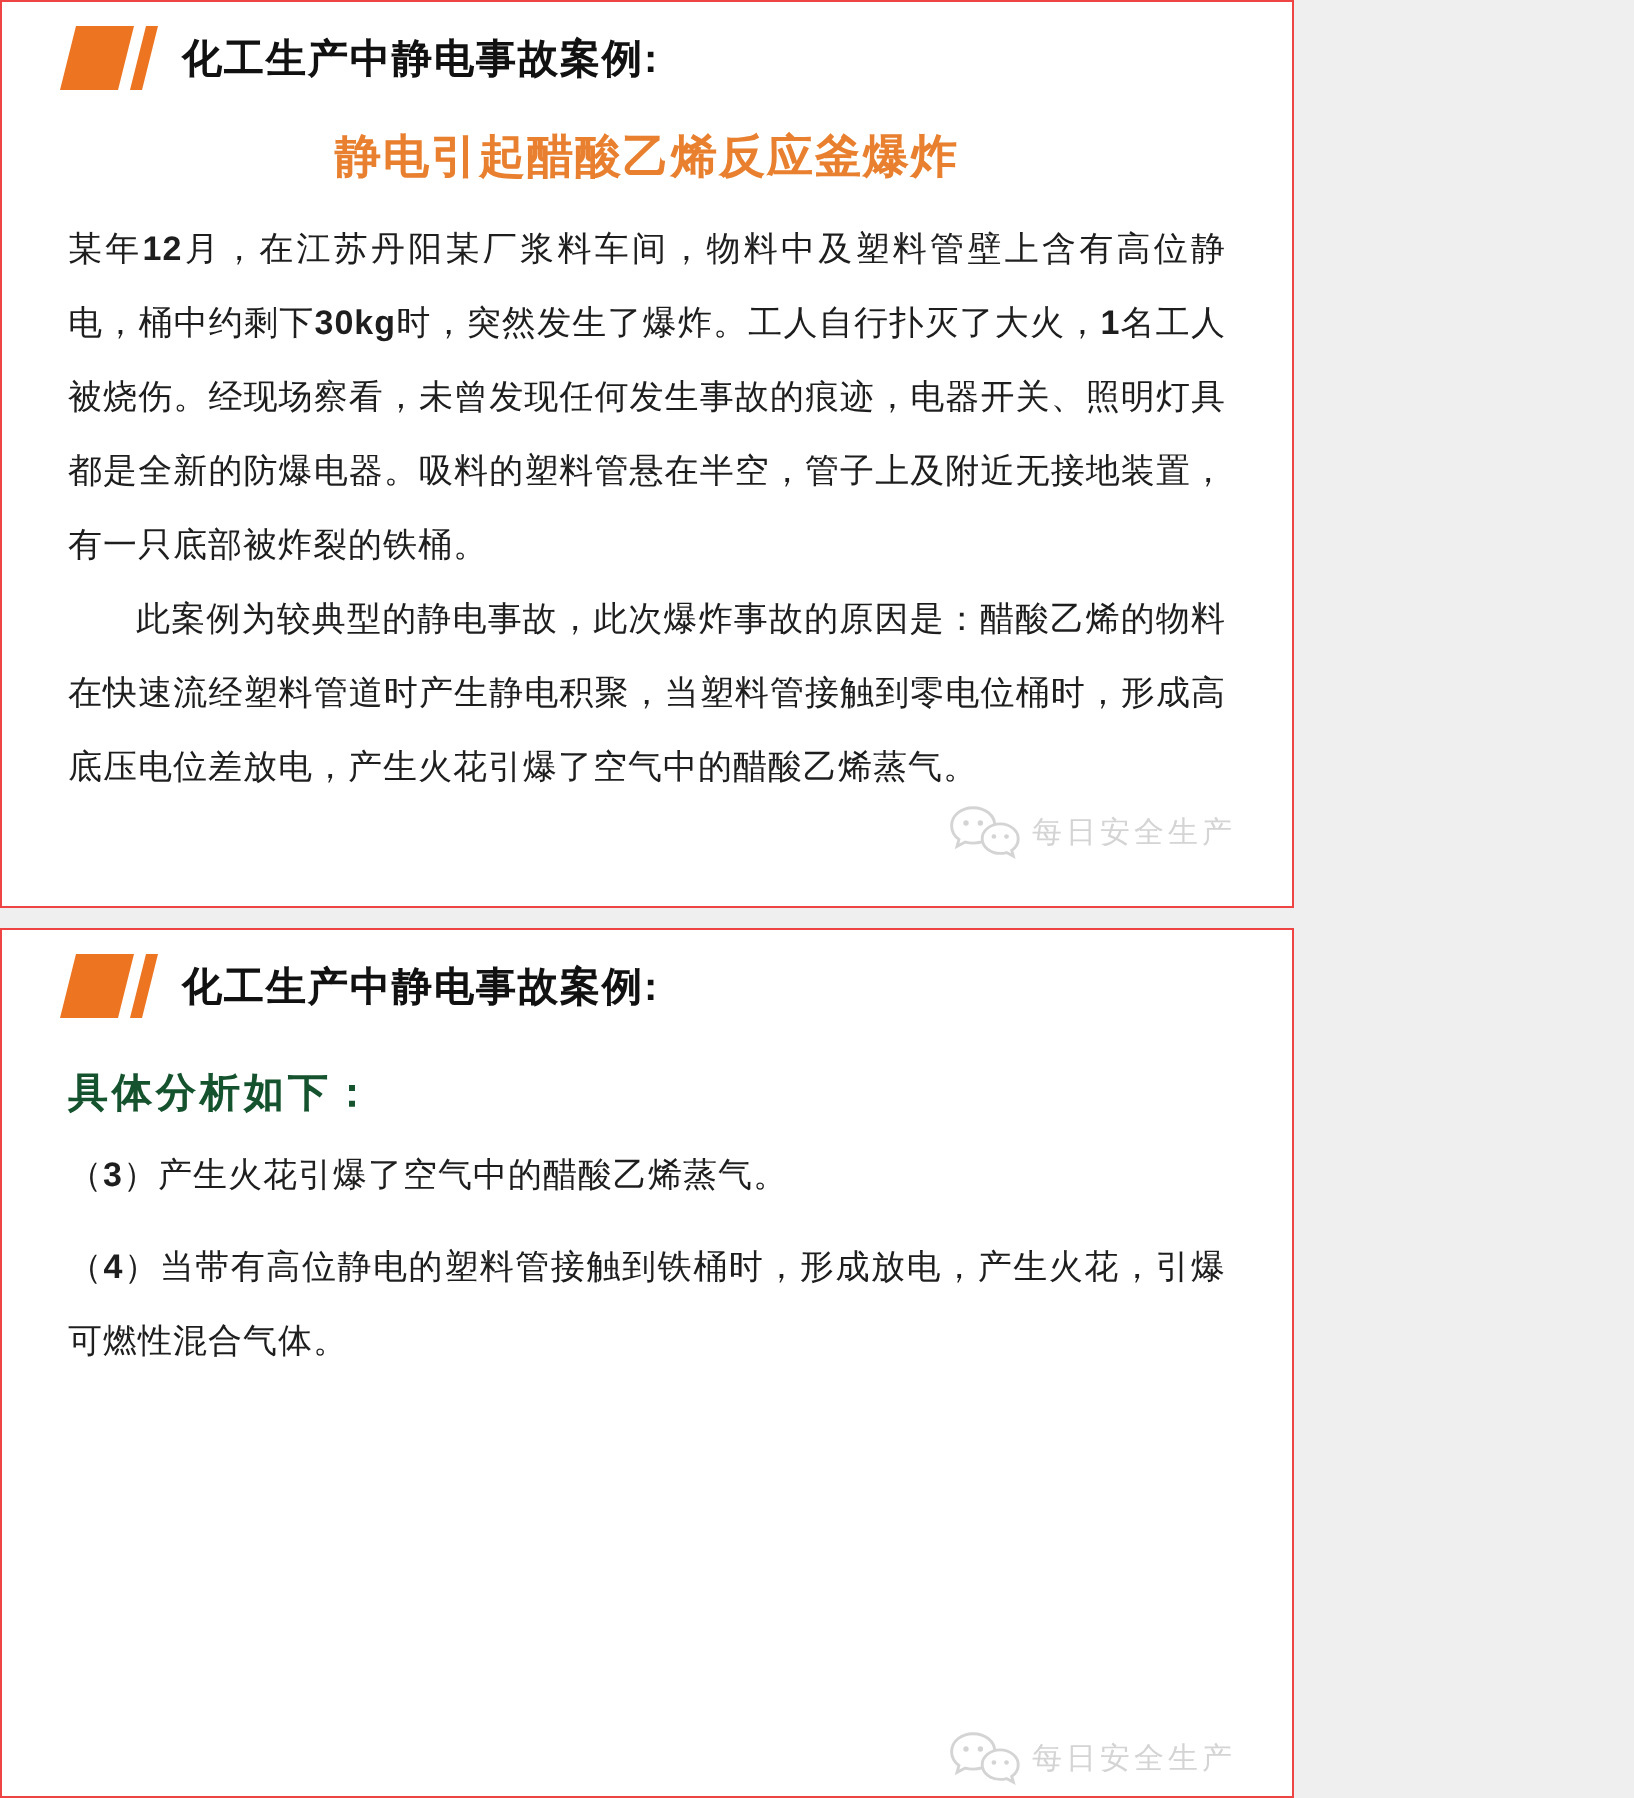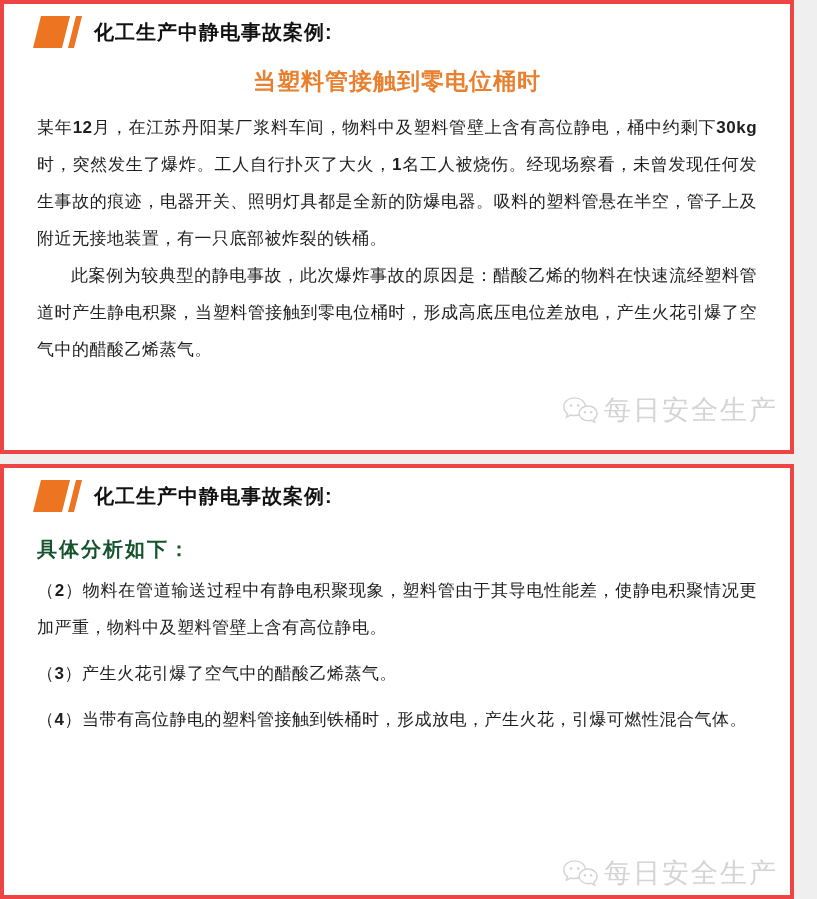--- a/index.html
+++ b/index.html
@@ -5,23 +5,23 @@
   * { margin: 0; padding: 0; box-sizing: border-box; }
   html, body {
     width: 817px;
     background: #efefef;
     font-family: "Liberation Sans", "DejaVu Sans", sans-serif;
   }
   .page { width: 817px; height: 899px; background: #efefef; }
 
   .card {
     position: relative;
-    width: 794px;
+    width: 647px;
     background: #ffffff;
-    border: 4px solid #ef4444;
+    border: 1px solid #ef4444;
     overflow: hidden;
   }
   .card1 { height: 454px; }
   .gap { height: 10px; background: #efefef; }
   .card2 { height: 435px; }
 
   .hdr {
     display: flex;
     align-items: center;
     padding: 12px 33px 0 33px;
@@ -71,25 +71,25 @@
     line-height: 37px;
     letter-spacing: 0.5px;
     text-align: justify;
   }
   .para.indent { text-indent: 2em; }
   .card2 .para { margin-top: 9px; }
   .para b { font-weight: bold; }
 
   .watermark {
     position: absolute;
-    right: 12px;
+    right: 28px;
     display: flex;
     align-items: center;
     color: #d4d4d4;
-    font-size: 27px;
+    font-size: 15px;
     letter-spacing: 2px;
     user-select: none;
   }
   .card1 .watermark { bottom: 22px; }
   .card2 .watermark { bottom: 4px; }
   .watermark svg { margin-right: 6px; }
 </style>
 </head>
 <body>
 
@@ -97,21 +97,21 @@
 
   <section class="card card1">
     <div class="hdr">
       <span class="logo">
         <span class="block"></span>
           <span class="slash"></span>
       </span>
       <span class="hdr-label">化工生产中静电事故案例:</span>
     </div>
 
-    <h1 class="case-title">当塑料管接触到零电位桶时</h1>
+    <h1 class="case-title">静电引起醋酸乙烯反应釜爆炸</h1>
 
     <div class="body-text">
         <p class="para"><span>某年</span><b>12</b><span>月，在江苏丹阳某厂浆料车间，物料中及塑料管壁上含有高位静电，桶中约剩下</span><b>30kg</b><span>时，突然发生了爆炸。工人自行扑灭了大火，</span><b>1</b><span>名工人被烧伤。经现场察看，未曾发现任何发生事故的痕迹，电器开关、照明灯具都是全新的防爆电器。吸料的塑料管悬在半空，管子上及附近无接地装置，有一只底部被炸裂的铁桶。</span></p>
         <p class="para indent"><span>此案例为较典型的静电事故，此次爆炸事故的原因是：醋酸乙烯的物料在快速流经塑料管道时产生静电积聚，当塑料管接触到零电位桶时，形成高底压电位差放电，产生火花引爆了空气中的醋酸乙烯蒸气。</span></p>
       </div>
 
     <div class="watermark">
       <svg width="36" height="30" viewBox="0 0 40 33">
         <g fill="#ffffff" stroke="#d4d4d4" stroke-width="1.6">
           <path d="M14 3 C7 3 2 7.5 2 13 c0 3.1 1.6 5.8 4.1 7.6 L5 24.5 l4.6 -2.4 c1.4 0.4 2.9 0.6 4.4 0.6 c7 0 12 -4.5 12 -9.85 C26 7.5 21 3 14 3 Z"></path>
@@ -135,21 +135,20 @@
       <span class="logo">
         <span class="block"></span>
           <span class="slash"></span>
       </span>
       <span class="hdr-label">化工生产中静电事故案例:</span>
     </div>
 
     <h2 class="section-heading">具体分析如下：</h2>
 
     <div class="body-text">
-        <p class="para"><span>（</span><b>2</b><span>）物料在管道输送过程中有静电积聚现象，塑料管由于其导电性能差，使静电积聚情况更加严重，物料中及塑料管壁上含有高位静电。</span></p>
         <p class="para"><span>（</span><b>3</b><span>）产生火花引爆了空气中的醋酸乙烯蒸气。</span></p>
         <p class="para"><span>（</span><b>4</b><span>）当带有高位静电的塑料管接触到铁桶时，形成放电，产生火花，引爆可燃性混合气体。</span></p>
       </div>
 
     <div class="watermark">
       <svg width="36" height="30" viewBox="0 0 40 33">
         <g fill="#ffffff" stroke="#d4d4d4" stroke-width="1.6">
           <path d="M14 3 C7 3 2 7.5 2 13 c0 3.1 1.6 5.8 4.1 7.6 L5 24.5 l4.6 -2.4 c1.4 0.4 2.9 0.6 4.4 0.6 c7 0 12 -4.5 12 -9.85 C26 7.5 21 3 14 3 Z"></path>
           <path d="M29 12 c-5.5 0 -10 3.7 -10 8.2 c0 4.5 4.5 8.2 10 8.2 c1.2 0 2.4 -0.2 3.5 -0.5 l3.8 2 l-0.9 -3.2 c2.2 -1.5 3.6 -3.9 3.6 -6.5 C39 15.7 34.5 12 29 12 Z"></path>
         </g>

